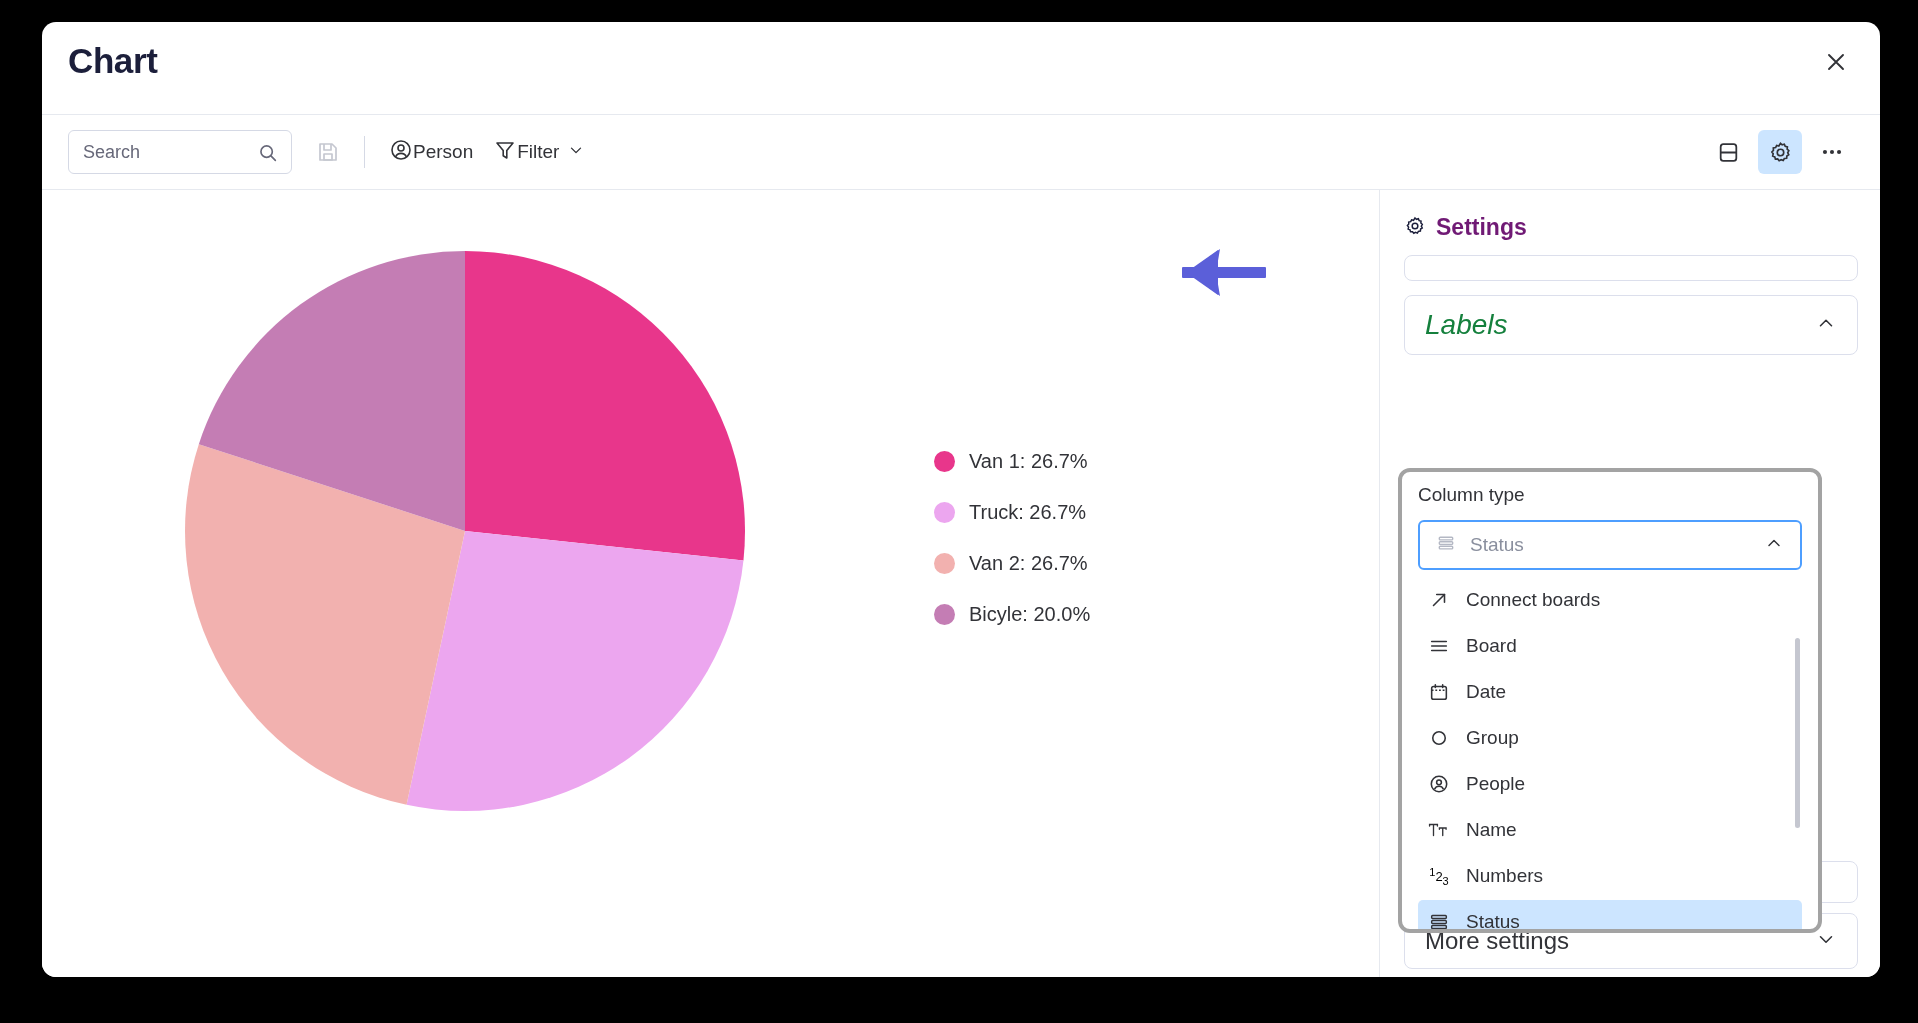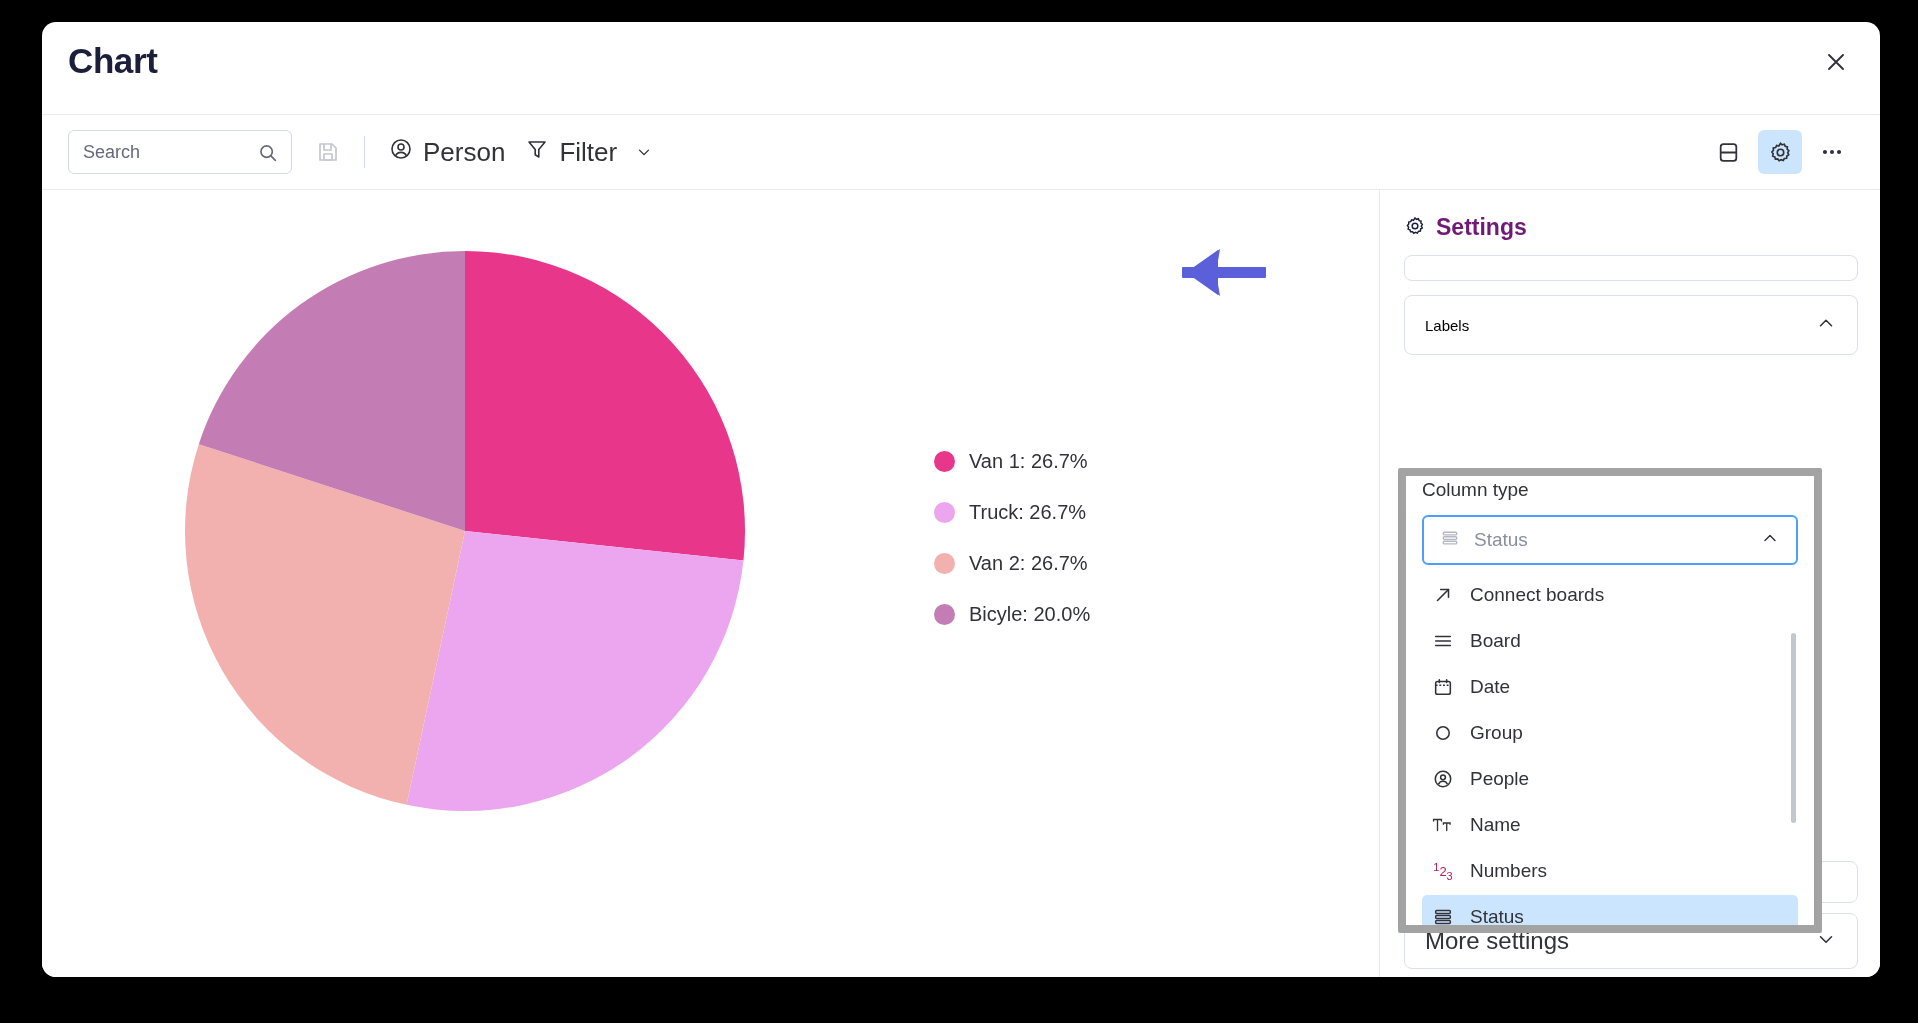--- a/index.html
+++ b/index.html
@@ -86,26 +86,26 @@
     border-radius: 6px;
     cursor: pointer;
     margin-left: 14px;
   }
   .tb-divider {
     width: 1px; height: 32px;
     background: #d5d9e5;
     margin: 0 14px;
   }
   .tb-item {
-    display: flex; align-items: center; gap: 10px;
+    display: flex; align-items: center; 
     height: 44px;
     padding: 0 10px;
     border-radius: 6px;
     cursor: pointer;
-    font-size: 26px;
+    font-size: 19px;
     color: #323338;
     text-align: right;
   }
   .tb-spacer { flex: 1 1 auto; }
   .tb-right { display: flex; align-items: center; gap: 8px; }
   .tb-right .tb-icon-btn { margin-left: 0; }
   .tb-icon-btn.active { background: #cce5ff; }
   
   .body {
     flex: 1 1 auto;
@@ -159,21 +159,21 @@
   .card-clipped .ghost {
     position: absolute; left: 80px; top: -16px;
     font-size: 19px; color: #323338;
   }
   .section-head {
     height: 58px;
     display: flex; align-items: center; justify-content: space-between;
     padding: 0 20px;
     cursor: pointer;
   }
-  .section-head .lbl { font-size: 15px; color: #000000; }
+  .section-head .lbl { font-size: 28px; color: #15803d; font-style: italic; }
   .more-card {
     position: absolute;
     left: 24px; right: 22px; bottom: 8px;
     height: 56px;
     display: flex; align-items: center; justify-content: space-between;
     padding: 0 20px;
     border: 1px solid #dcdfec;
     border-radius: 8px;
     background: #fff;
     cursor: pointer;
@@ -185,24 +185,24 @@
     height: 42px;
     border: 1px solid #dcdfec;
     border-radius: 8px;
     background: #fff;
   }
   
   .hl-box {
     position: absolute;
     left: 18px; top: 278px;
     width: 424px; height: 465px;
-    border: 8px solid #a3a3a3;
-    border-radius: 2px;
-    background: #fff;
-    padding: 3px 16px 0 16px;
+    border: 4px solid #a3a3a3;
+    border-radius: 12px;
+    background: #fff;
+    padding: 12px 16px 0 16px;
     z-index: 5;
     overflow: hidden;
   }
   .field-label {
     font-size: 19px; color: #323338;
     margin-bottom: 14px;
   }
   .select-ctl {
     height: 50px;
     border: 2px solid #4d9eff;
@@ -238,21 +238,21 @@
     background: #c5c7d0;
     border-radius: 3px;
   }
   
   .anno-arrow {
     position: absolute;
     left: 1152px; top: 244px;
     z-index: 9;
     pointer-events: none;
   }
-  .num-ic { font-size: 13px; color: #be185d; letter-spacing: 0px; }
+  .num-ic { font-size: 13px; color: #000000; letter-spacing: 0px; }
   .num-ic sup, .num-ic sub { font-size: 11px; }
 </style>
 </head>
 <body>
 
 <div class="screen">
   <div class="window">
 
     <div class="titlebar">
       <div class="title">Chart</div>

